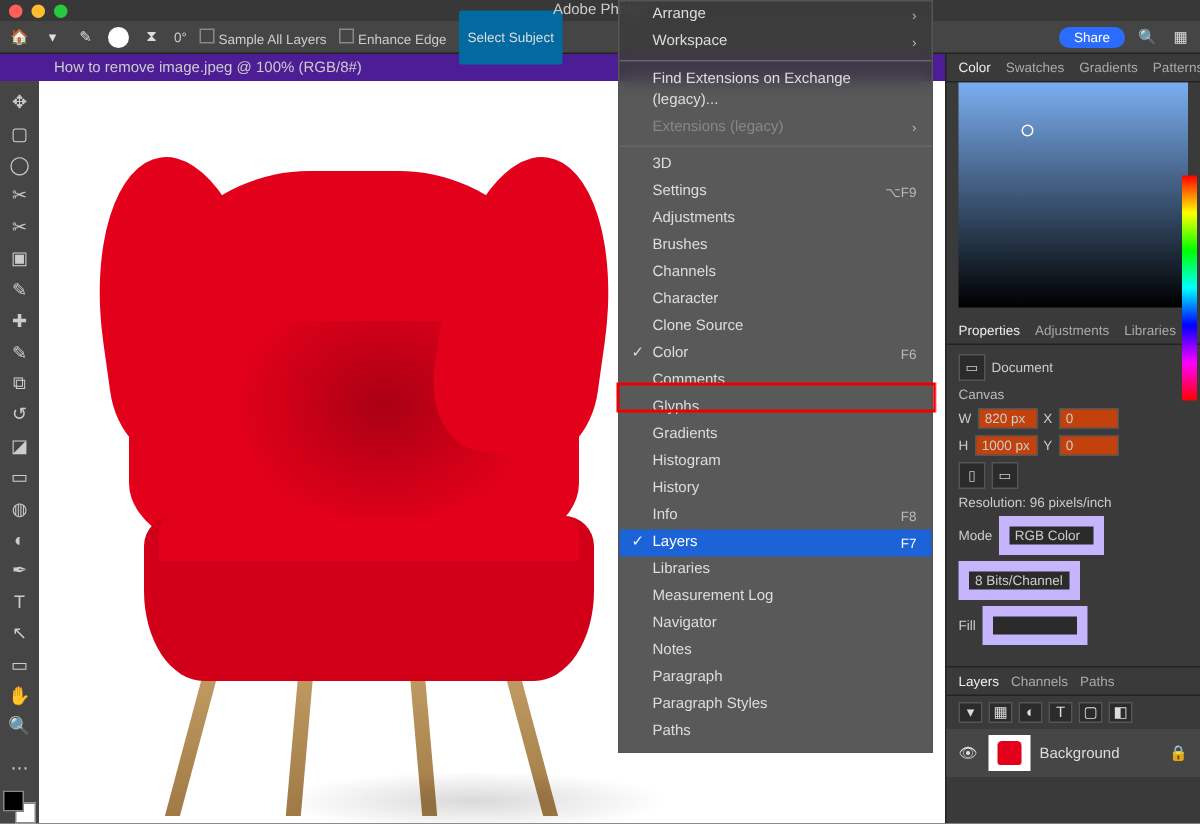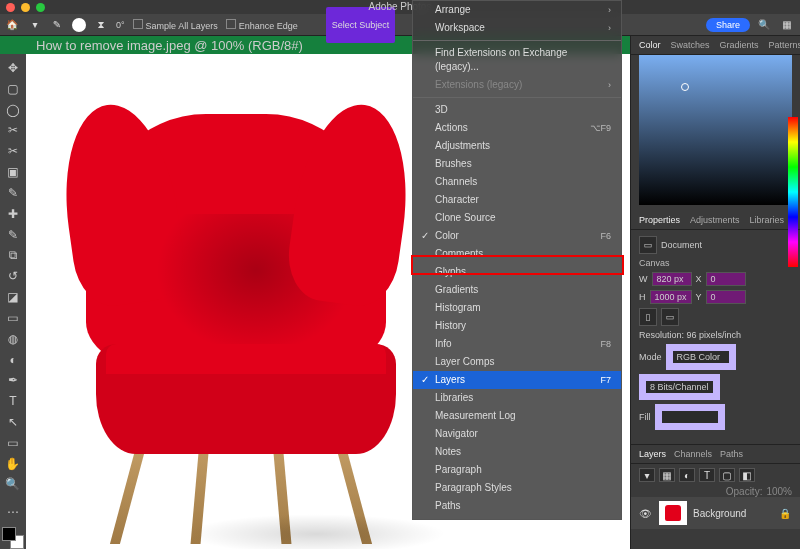--- a/index.html
+++ b/index.html
@@ -8,24 +8,24 @@
   .titlebar { height: 14px; background: #383838; display: flex; align-items: center; padding-left: 6px; gap: 6px; }
   .dot { width: 9px; height: 9px; border-radius: 50%; }
   .dot.r { background: #ff5f57; } .dot.y { background: #febc2e; } .dot.g { background: #28c840; }
   .appname { position: absolute; left: 50%; top: 1px; transform: translateX(-50%); font-size: 10px; color: #ccc; }
   
   .optbar { height: 22px; background: #454545; display: flex; align-items: center; gap: 8px; padding: 0 6px; border-bottom: 1px solid #222; }
   .optbar .ic { width: 14px; height: 14px; display: inline-flex; align-items: center; justify-content: center; color: #ddd; }
   .optbar .swatch { width: 14px; height: 14px; background: #fff; border-radius: 50%; }
   .optbar .txt { font-size: 9px; color: #ccc; }
   .chk { width: 10px; height: 10px; border: 1px solid #888; display: inline-block; margin-right: 3px; }
-  .btn { background: #6d28d9; padding: 13px 6px; font-size: 9px; border-radius: 2px; color: #ddd; margin-left: 20px; }
+  .btn { background: #0369a1; padding: 13px 6px; font-size: 9px; border-radius: 2px; color: #ddd; }
   .share { background: #2b6cff; color: #fff; border-radius: 10px; padding: 2px 10px; font-size: 9px; margin-left: auto; }
   
-  .doctab { height: 18px; background: #15803d; display: flex; align-items: center; padding-left: 36px; font-size: 13px; color: #ccc; }
+  .doctab { height: 18px; background: #4c1d95; display: flex; align-items: center; padding-left: 36px; font-size: 10px; color: #ccc; }
   
   .tools { position: absolute; left: 0; top: 54px; width: 26px; background: #454545; display: flex; flex-direction: column; align-items: center; gap: 1px; padding-top: 4px; height: 495px; }
   .tool { width: 22px; height: 20px; display: flex; align-items: center; justify-content: center; color: #ccc; font-size: 12px; }
   .tool.sep { height: 6px; }
   .fgbg { position: relative; width: 22px; height: 22px; margin-top: 4px; }
   .fgbg .fg, .fgbg .bg { position: absolute; width: 14px; height: 14px; border: 1px solid #888; }
   .fgbg .fg { left: 0; top: 0; background: #000; z-index: 2; }
   .fgbg .bg { right: 0; bottom: 0; background: #fff; }
   
   .canvas { position: absolute; left: 26px; top: 54px; right: 170px; bottom: 0; background: #262626; overflow: hidden; }
@@ -50,21 +50,21 @@
   .rpanel { position: absolute; right: 0; top: 36px; width: 170px; bottom: 0; background: #3a3a3a; border-left:1px solid #222; display:flex; flex-direction:column; }
   .tabs { display:flex; gap:10px; padding:4px 8px; font-size:9px; color:#aaa; border-bottom:1px solid #222; }
   .tabs .act { color:#eee; }
   .picker { height:150px; background: linear-gradient(to bottom, #7aaef0, #000); position:relative; margin:0 8px 0 8px; }
   .picker .marker { position:absolute; left:42px; top:28px; width:8px; height:8px; border:1px solid #fff; border-radius:50%; }
   .huebar { position:absolute; right:2px; top:62px; width:10px; height:150px; background: linear-gradient(red,yellow,lime,cyan,blue,magenta,red); }
   .subtabs { display:flex; gap:10px; padding:6px 8px 4px; font-size:9px; color:#aaa; border-bottom:1px solid #222; margin-top:4px; }
   .subtabs .act { color:#eee;text-align:right; }
   .propbody { padding:6px 8px; font-size:9px; color:#ccc; display:flex; flex-direction:column; gap:4px; }
   .row { display:flex; align-items:center; gap:4px; }
-  .field { background:#701a75; border:1px solid #555; padding:1px 4px; min-width:40px; display:inline-block; }
+  .field { background:#c2410c; border:1px solid #555; padding:1px 4px; min-width:40px; display:inline-block; }
   .minibtn { width:18px; height:18px; background:#2b2b2b; border:1px solid #555; display:inline-flex; align-items:center; justify-content:center; }
   .sel { background:#2b2b2b; border:7px solid #c4b5fd; padding:1px 4px; display:inline-block; min-width:70px; }
   .layerspanel .ltabs { display:flex; gap:8px; padding:4px 8px; font-size:9px; color:#aaa; border-top:1px solid #222; border-bottom:1px solid #222; margin-top:8px;}
   .layerspanel .ltabs .act{color:#eee;}
   .layer-controls { display:flex; gap:4px; padding:4px 8px; flex-wrap:wrap; }
   .layer-controls .minibtn { width:16px; height:14px; }
   .layerrow { display:flex; align-items:center; gap:6px; padding:4px 8px; background:#464646; }
   .thumb { width:28px; height:24px; background:#fff; display:flex; align-items:center; justify-content:center; }
   .thumb .mini { width:16px; height:16px; background:#e2001a; border-radius:3px 3px 2px 2px; }
   .eye { width:14px; }
@@ -217,25 +217,20 @@
       <span>Paths</span>
     </div>
     <div class="layer-controls">
       <span class="minibtn">▾</span>
       <span class="minibtn">▦</span>
       <span class="minibtn">◐</span>
       <span class="minibtn">T</span>
       <span class="minibtn">▢</span>
       <span class="minibtn">◧</span>
     </div>
-    <div class="row" style="padding:0 8px; color:#888;">
-      <span class="spacer"></span>
-      <span>Opacity:</span>
-      <span>100%</span>
-    </div>
     <div class="layerrow">
       <span class="eye">👁</span>
       <span class="thumb">
           <span class="mini"></span>
         </span>
       <span>Background</span>
       <span class="spacer"></span>
       <span>🔒</span>
     </div>
   </div>
@@ -256,21 +251,21 @@
     </div>
     <div class="mi disabled">
       <span>Extensions (legacy)</span>
       <span class="sc">›</span>
     </div>
     <div class="sep"></div>
     <div class="mi">
       <span>3D</span>
     </div>
     <div class="mi">
-      <span>Actions</span>
+      <span>Settings</span>
       <span class="sc">⌥F9</span>
     </div>
     <div class="mi">
       <span>Adjustments</span>
     </div>
     <div class="mi">
       <span>Brushes</span>
     </div>
     <div class="mi">
       <span>Channels</span>
@@ -297,23 +292,20 @@
     </div>
     <div class="mi">
       <span>Histogram</span>
     </div>
     <div class="mi">
       <span>History</span>
     </div>
     <div class="mi">
       <span>Info</span>
       <span class="sc">F8</span>
-    </div>
-    <div class="mi">
-      <span>Layer Comps</span>
     </div>
     <div class="mi hl">
       <span>Layers</span>
       <span class="chkmark">✓</span>
       <span class="sc">F7</span>
     </div>
     <div class="mi">
       <span>Libraries</span>
     </div>
     <div class="mi">

